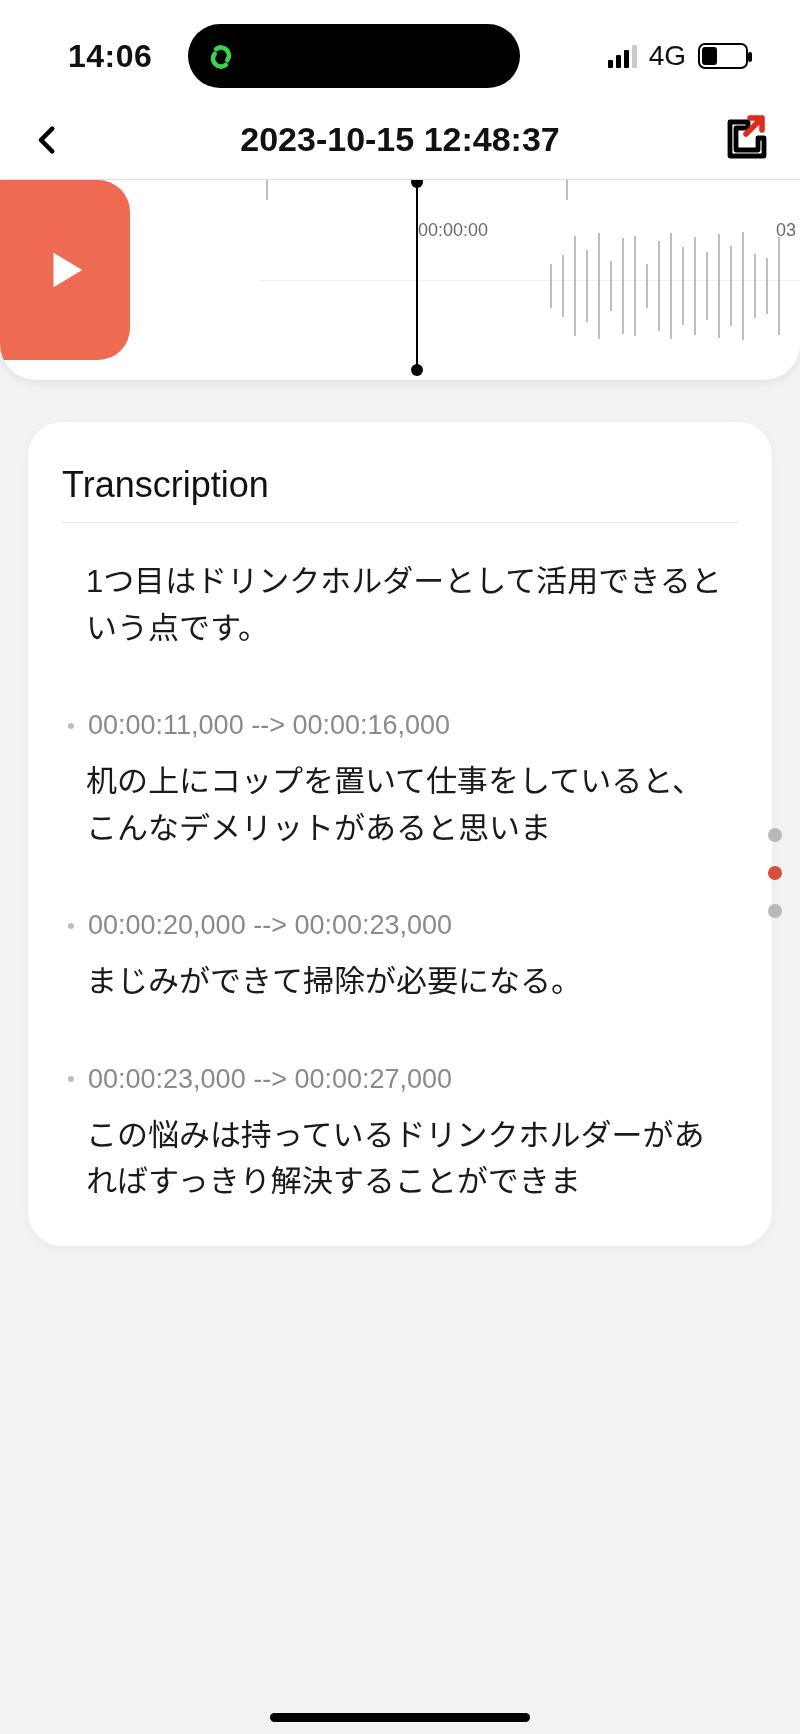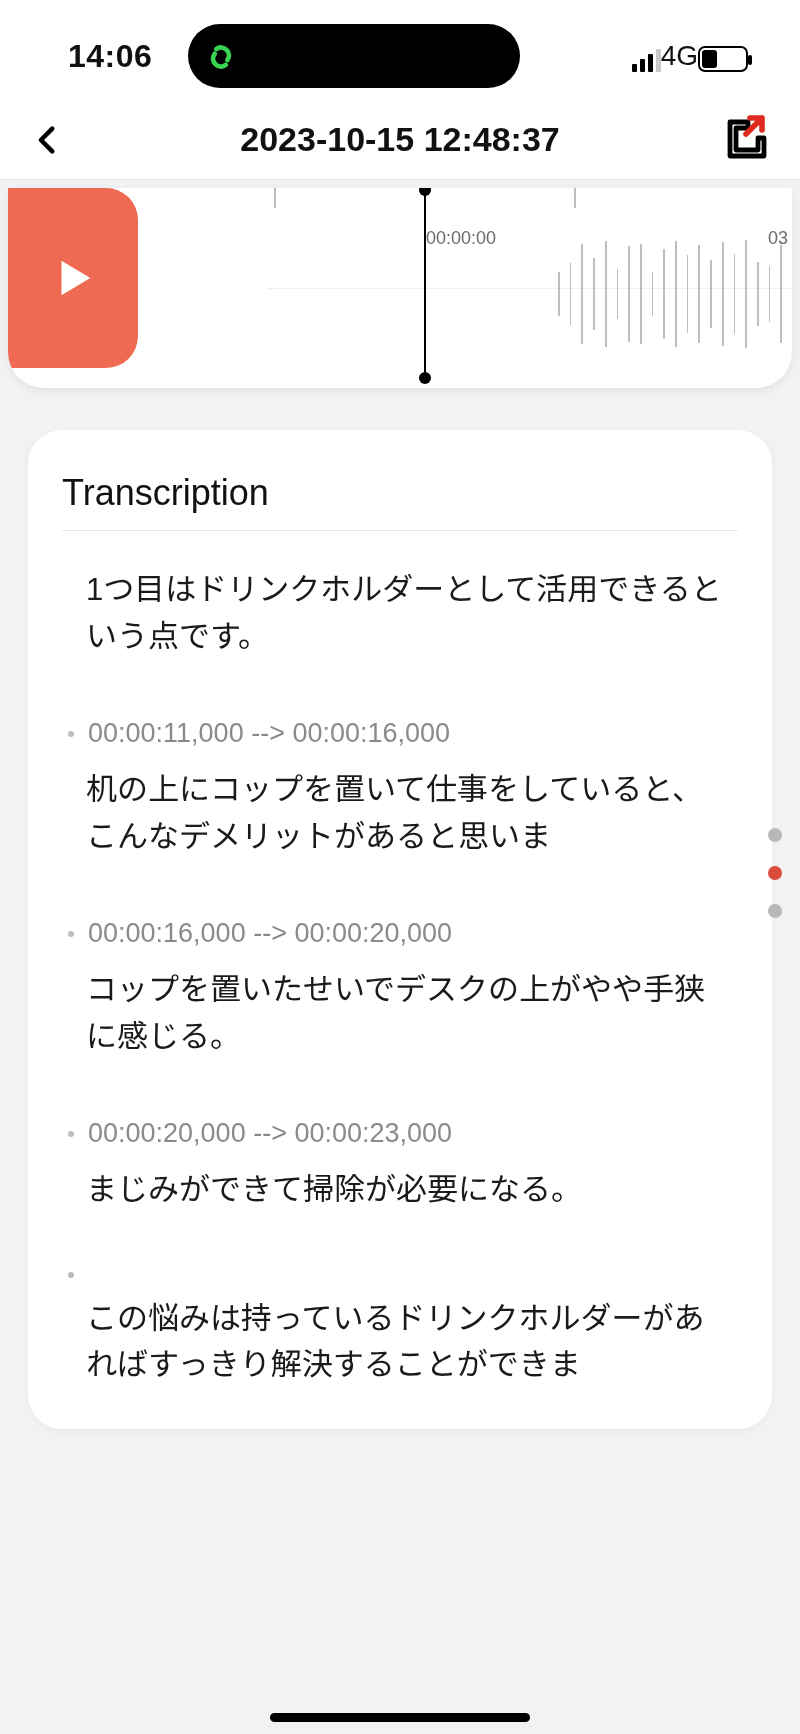--- a/index.html
+++ b/index.html
@@ -3,38 +3,38 @@
 <meta charset="utf-8">
 <style>
   * { box-sizing: border-box; margin: 0; padding: 0; }
   html, body { width: 800px; height: 1734px; background: #f2f2f4; font-family: -apple-system, "Helvetica Neue", Arial, "Hiragino Sans", "Hiragino Kaku Gothic ProN", "Noto Sans JP", sans-serif; color: #111; overflow: hidden; }
 
   
   .status-bar { position: relative; width: 100%; height: 100px; background: #fff; }
   .status-time { position: absolute; left: 68px; top: 38px; font-size: 32px; font-weight: 700; letter-spacing: 0.5px; }
   .dynamic-island { position: absolute; left: 188px; top: 24px; width: 332px; height: 64px; background: #000; border-radius: 40px; display: flex; align-items: center; }
   .island-icon { position: absolute; left: 14px; top: 14px; width: 38px; height: 38px; display:flex; align-items:center; justify-content:center;}
-  .status-right { position: absolute; right: 52px; top: 40px; display:flex; align-items:flex-end; }
+  .status-right { position: absolute; right: 52px; top: 40px; display:flex; align-items:center; gap:12px;}
   .signal-bars { display:flex; align-items:flex-end; gap:3px; }
   .signal-bars span { width:5px; background:#000; border-radius:1px;}
   .signal-bars span.dim { background:#c9c9c9; }
   .net-text { font-size:28px; font-weight:500; }
   .battery { width:50px; height:26px; border:2.5px solid #000; border-radius:7px; position:relative;}
   .battery::after{content:""; position:absolute; right:-6px; top:7px; width:4px; height:10px; background:#000; border-radius:2px;}
   .battery-fill{position:absolute; left:2px; top:2px; bottom:2px; width:15px; background:#000; border-radius:3px;}
 
   
   .header { position:relative; width:100%; height:80px; background:#fff; border-bottom:1px solid #e1e1e3;}
   .back-btn { position:absolute; left:18px; top:10px; width:60px; height:60px; display:flex; align-items:center; justify-content:center;}
   .title { position:absolute; left:0; right:0; top:20px; text-align:center; font-size:34px; font-weight:800;}
   .share-btn { position:absolute; right:28px; top:12px; width:52px; height:52px;}
 
   
   .wave-wrap { padding: 0; }
-  .wave-card { position:relative; margin:8px; height:200px; background:#fff; border-bottom-left-radius:36px; border-bottom-right-radius:36px; box-shadow:0 3px 10px rgba(0,0,0,0.07); overflow:hidden;text-decoration:underline;}
+  .wave-card { position:relative; margin:0; height:200px; background:#fff; border-bottom-left-radius:36px; border-bottom-right-radius:36px; box-shadow:0 3px 10px rgba(0,0,0,0.07); overflow:hidden;text-decoration:underline;}
   .play-btn { position:absolute; left:0; top:0; width:130px; height:180px; background:#ef6a52; border-top-right-radius:32px; border-bottom-right-radius:32px; display:flex; align-items:center; justify-content:center;}
   .play-btn svg{ width:46px; height:46px;}
   .wave-area { position:absolute; left:130px; right:0; top:0; bottom:20px;}
   .time-label { position:absolute; top:40px; font-size:18px; color:#6b6b6b;}
   .time-label.left { left:288px; }
   .time-label.right { right:4px; }
   .playhead-line { position:absolute; left:416px; top:0; width:2px; height:190px; background:#000;}
   .playhead-dot { position:absolute; left:411px; width:12px; height:12px; background:#000; border-radius:50%;}
   .playhead-dot.top{ top:-4px;}
   .playhead-dot.bot{ top:184px;}
@@ -157,39 +157,33 @@
   </div>
 
   <div class="seg">
     <div class="seg-head">
           <span class="seg-dot"></span>
           <span>00:00:11,000 --&gt; 00:00:16,000</span>
         </div>
     <div class="seg-text">机の上にコップを置いて仕事をしていると、こんなデメリットがあると思いま</div>
   </div>
 
-  <div class="seg">
-    <div class="seg-head">
-          <span class="seg-dot"></span>
-          <span>00:00:16,000 --&gt; 00:00:20,000</span>
-        </div>
-    <div class="seg-text">コップを置いたせいでデスクの上がやや手狭に感じる。</div>
-  </div>
 
   <div class="seg">
     <div class="seg-head">
           <span class="seg-dot"></span>
           <span>00:00:20,000 --&gt; 00:00:23,000</span>
         </div>
     <div class="seg-text">まじみができて掃除が必要になる。</div>
   </div>
 
   <div class="seg" style="padding-bottom:0">
     <div class="seg-head">
           <span class="seg-dot"></span>
+          <span>00:00:23,000 --&gt; 00:00:27,000</span>
         </div>
     <div class="seg-text">この悩みは持っているドリンクホルダーがあればすっきり解決することができま</div>
   </div>
 </div>
 
 <div class="side-dots">
   <span></span>
   <span class="active"></span>
   <span></span>
 </div>

